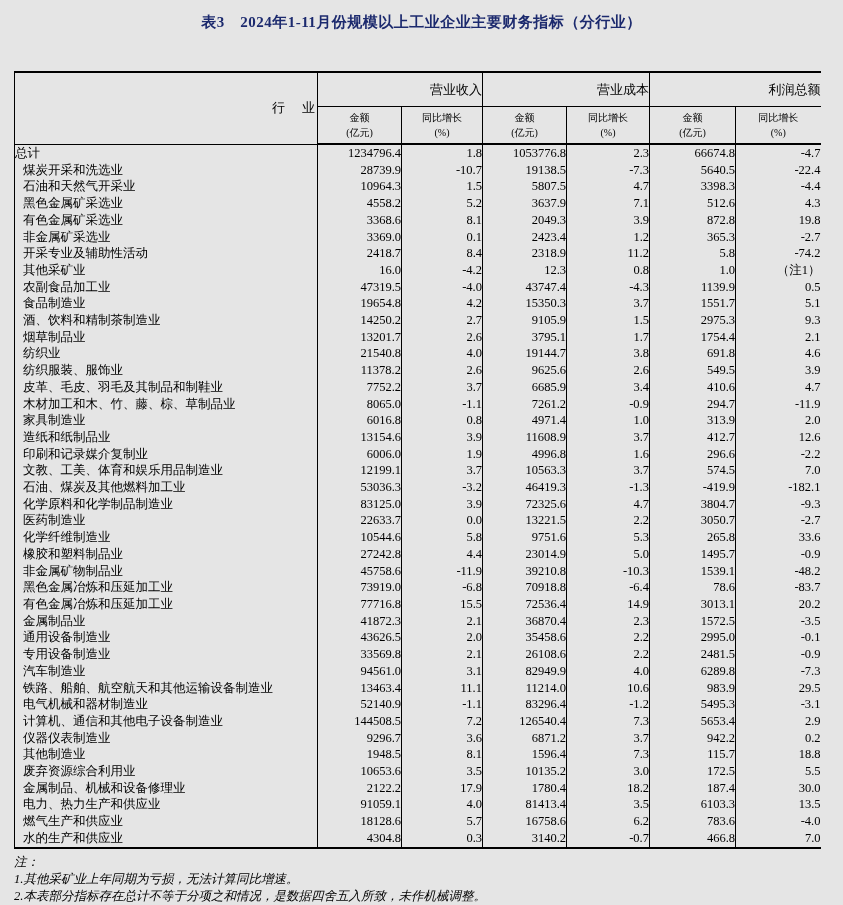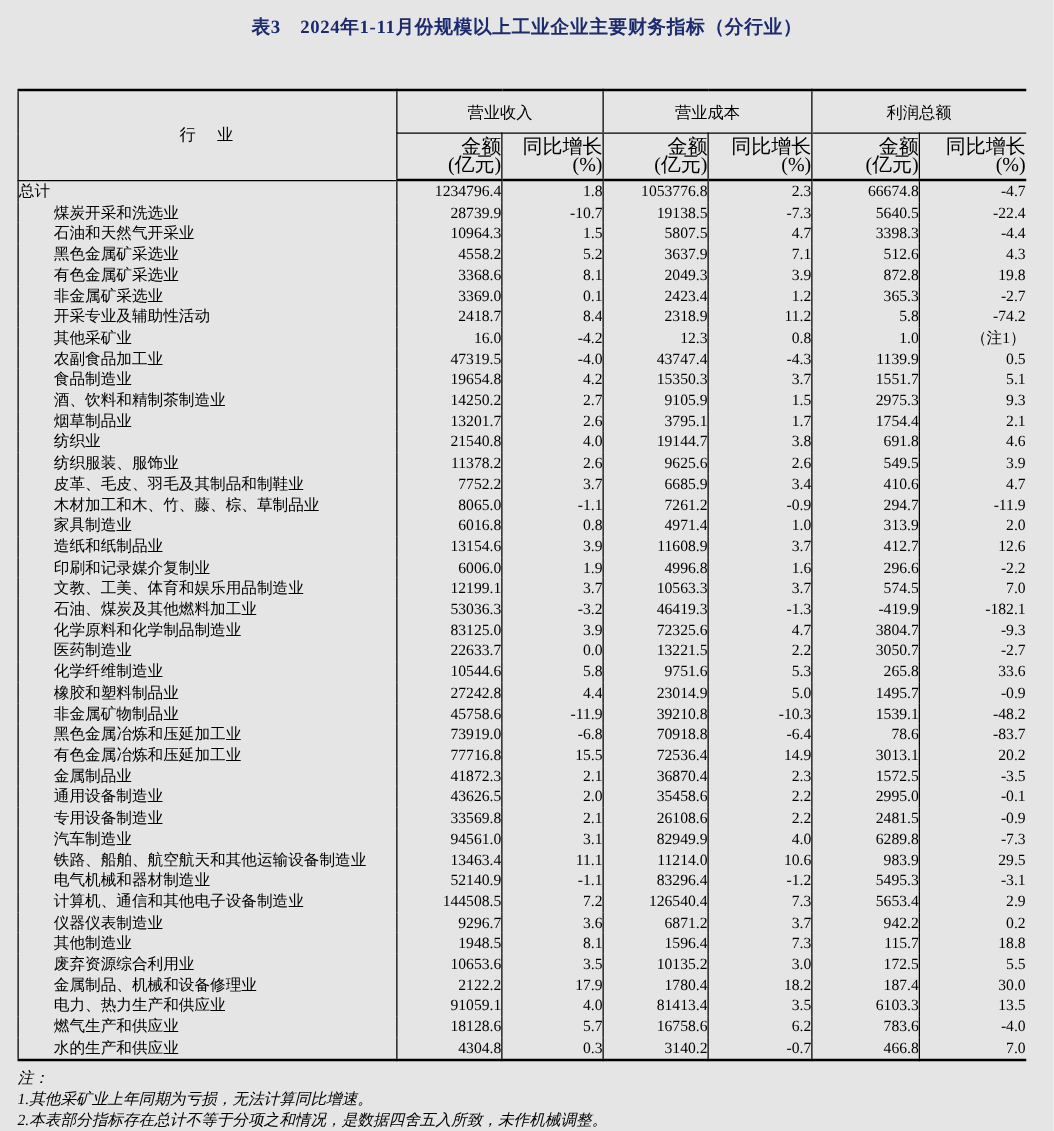--- a/index.html
+++ b/index.html
@@ -40,42 +40,42 @@
     font-size: 13px;
     letter-spacing: 2px;
     border-bottom: 2px solid #000;
     vertical-align: middle;
     text-align: center;
     margin-left: 40px;
   }
   tr.grp th {
     height: 33px;
     font-size: 13px;
-    text-align: center;
+    text-align: right;
     vertical-align: middle;
     border-bottom: 1px solid #000;
     font-family: Liberation Serif, serif;
   }
   tr.sub th {
     height: 36px;
-    font-size: 16px;
-    text-align: right;
+    font-size: 10px;
+    text-align: center;
     vertical-align: middle;
     border-bottom: 2px solid #000;
     line-height: 15px;
   }
   tr.sub th span { display: block; }
   tbody td {
     height: 16.7px;
     font-size: 12.5px;
     line-height: 16.7px;
     white-space: nowrap;
   }
   .c-ind { text-align: left; padding-left: 2px; }
-  .c-ind.ind { padding-left: 28px; }
+  .c-ind.ind { padding-left: 8px; }
   .c-num { text-align: right; padding-right: 8px; }
   .notes {
     margin: 5px 0 0 14px;
     font-size: 12.5px;
     font-style: italic;
     line-height: 17px;
     font-family: "Liberation Serif", serif;
   }
 </style>
 </head>

